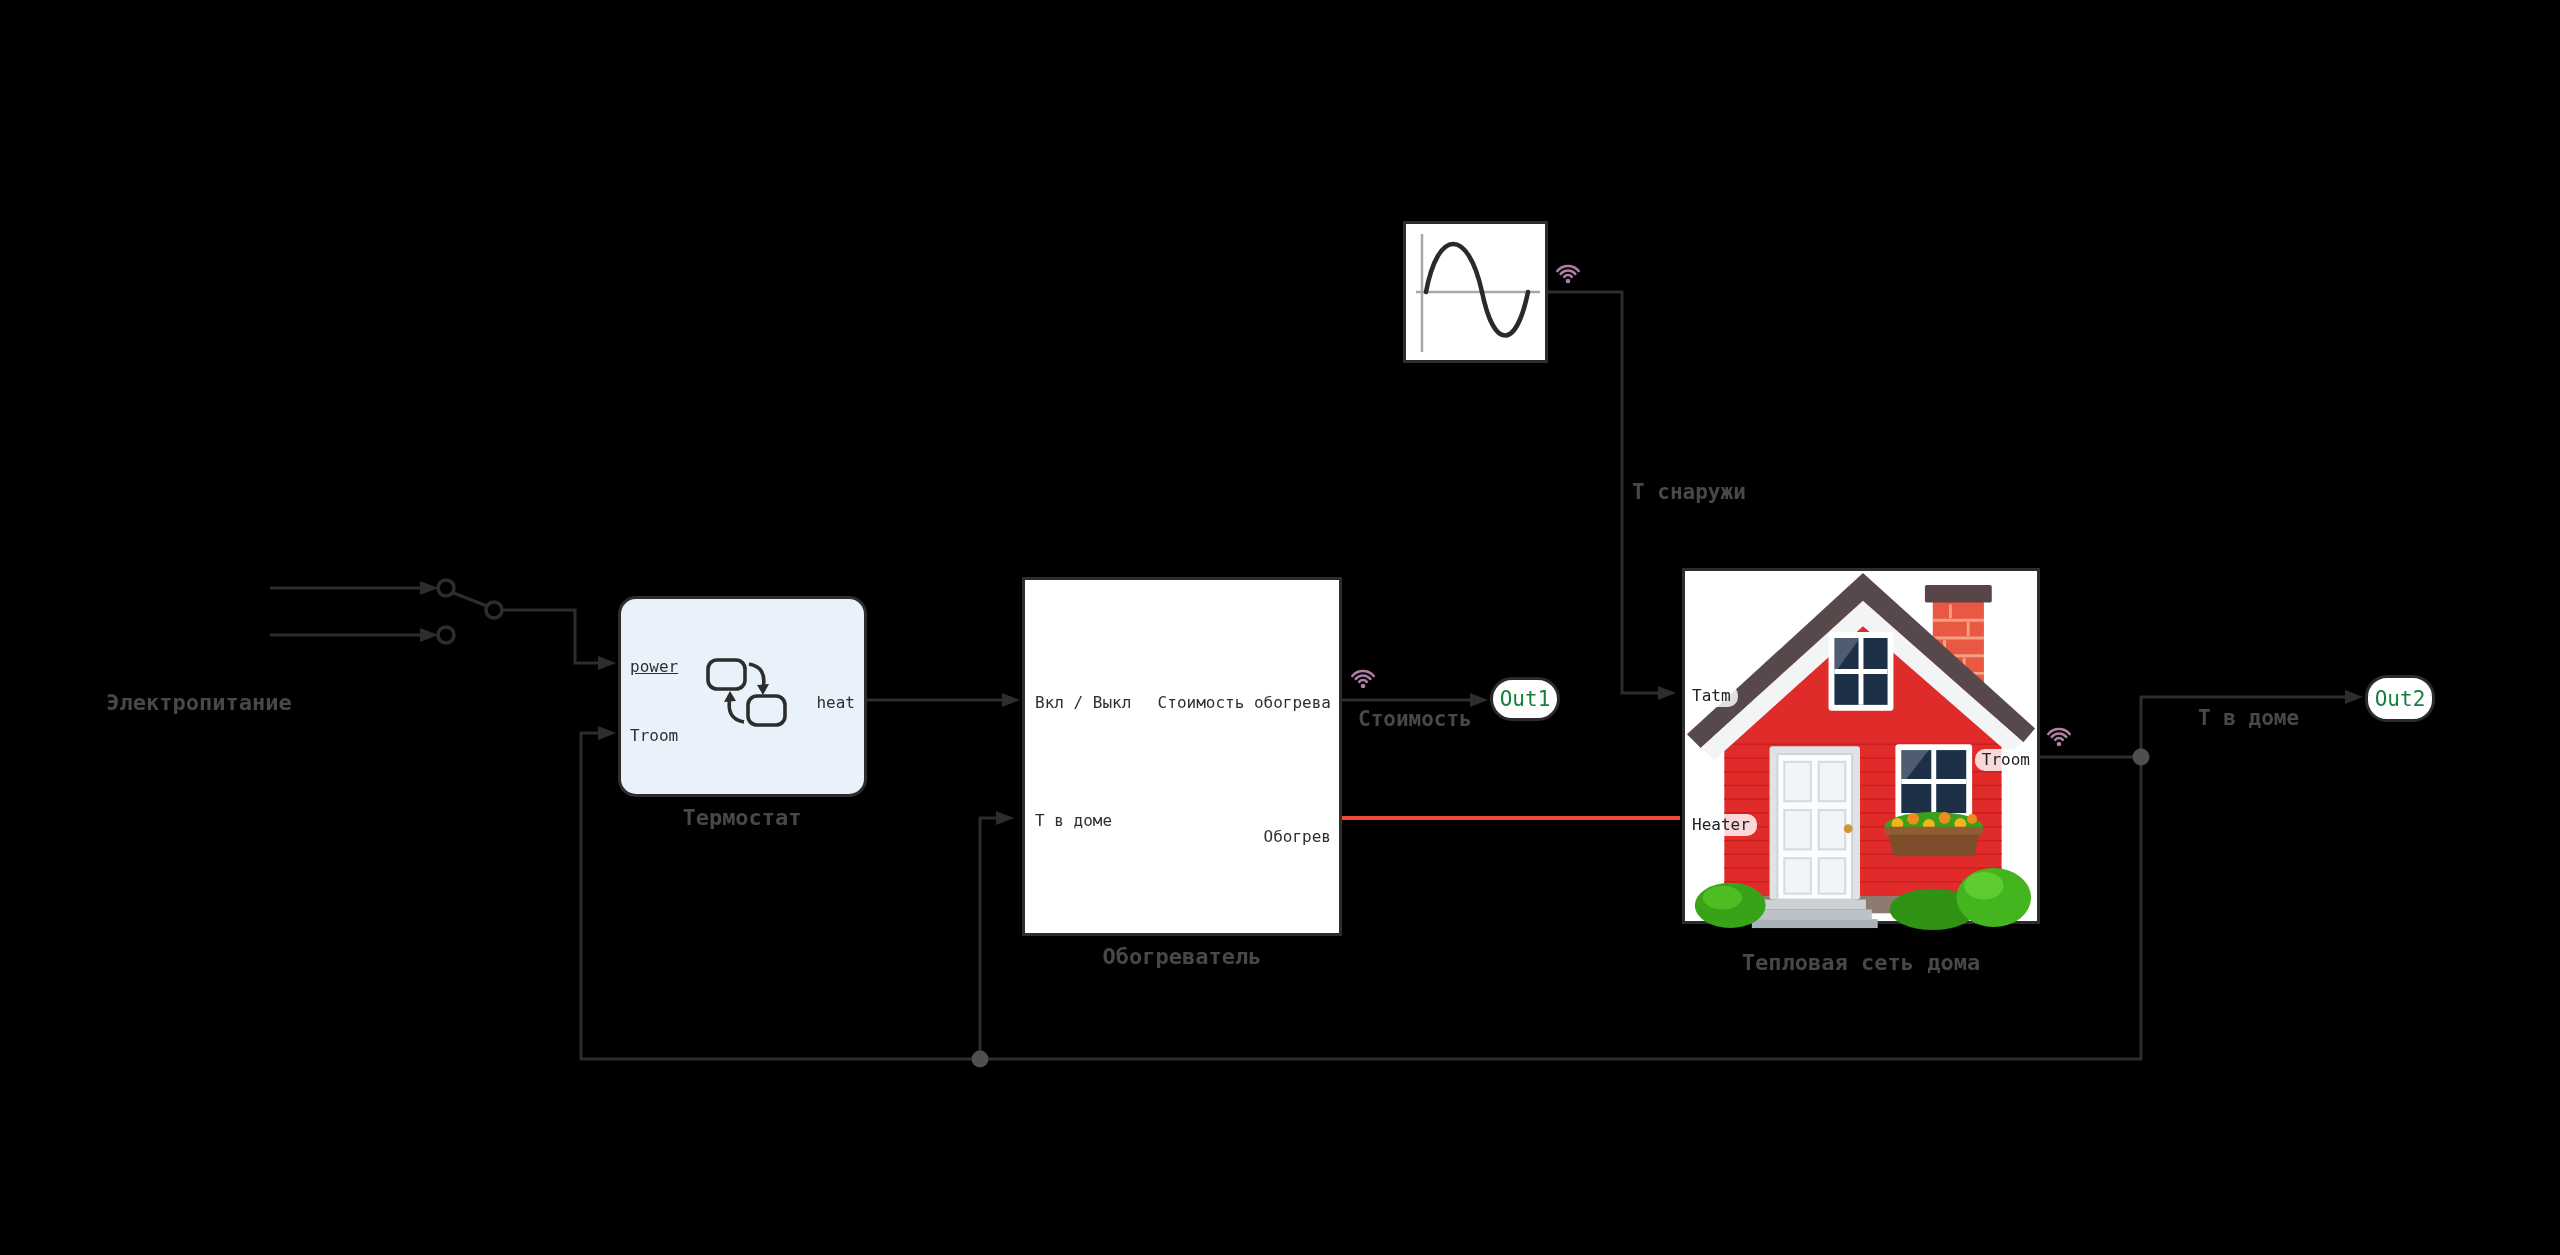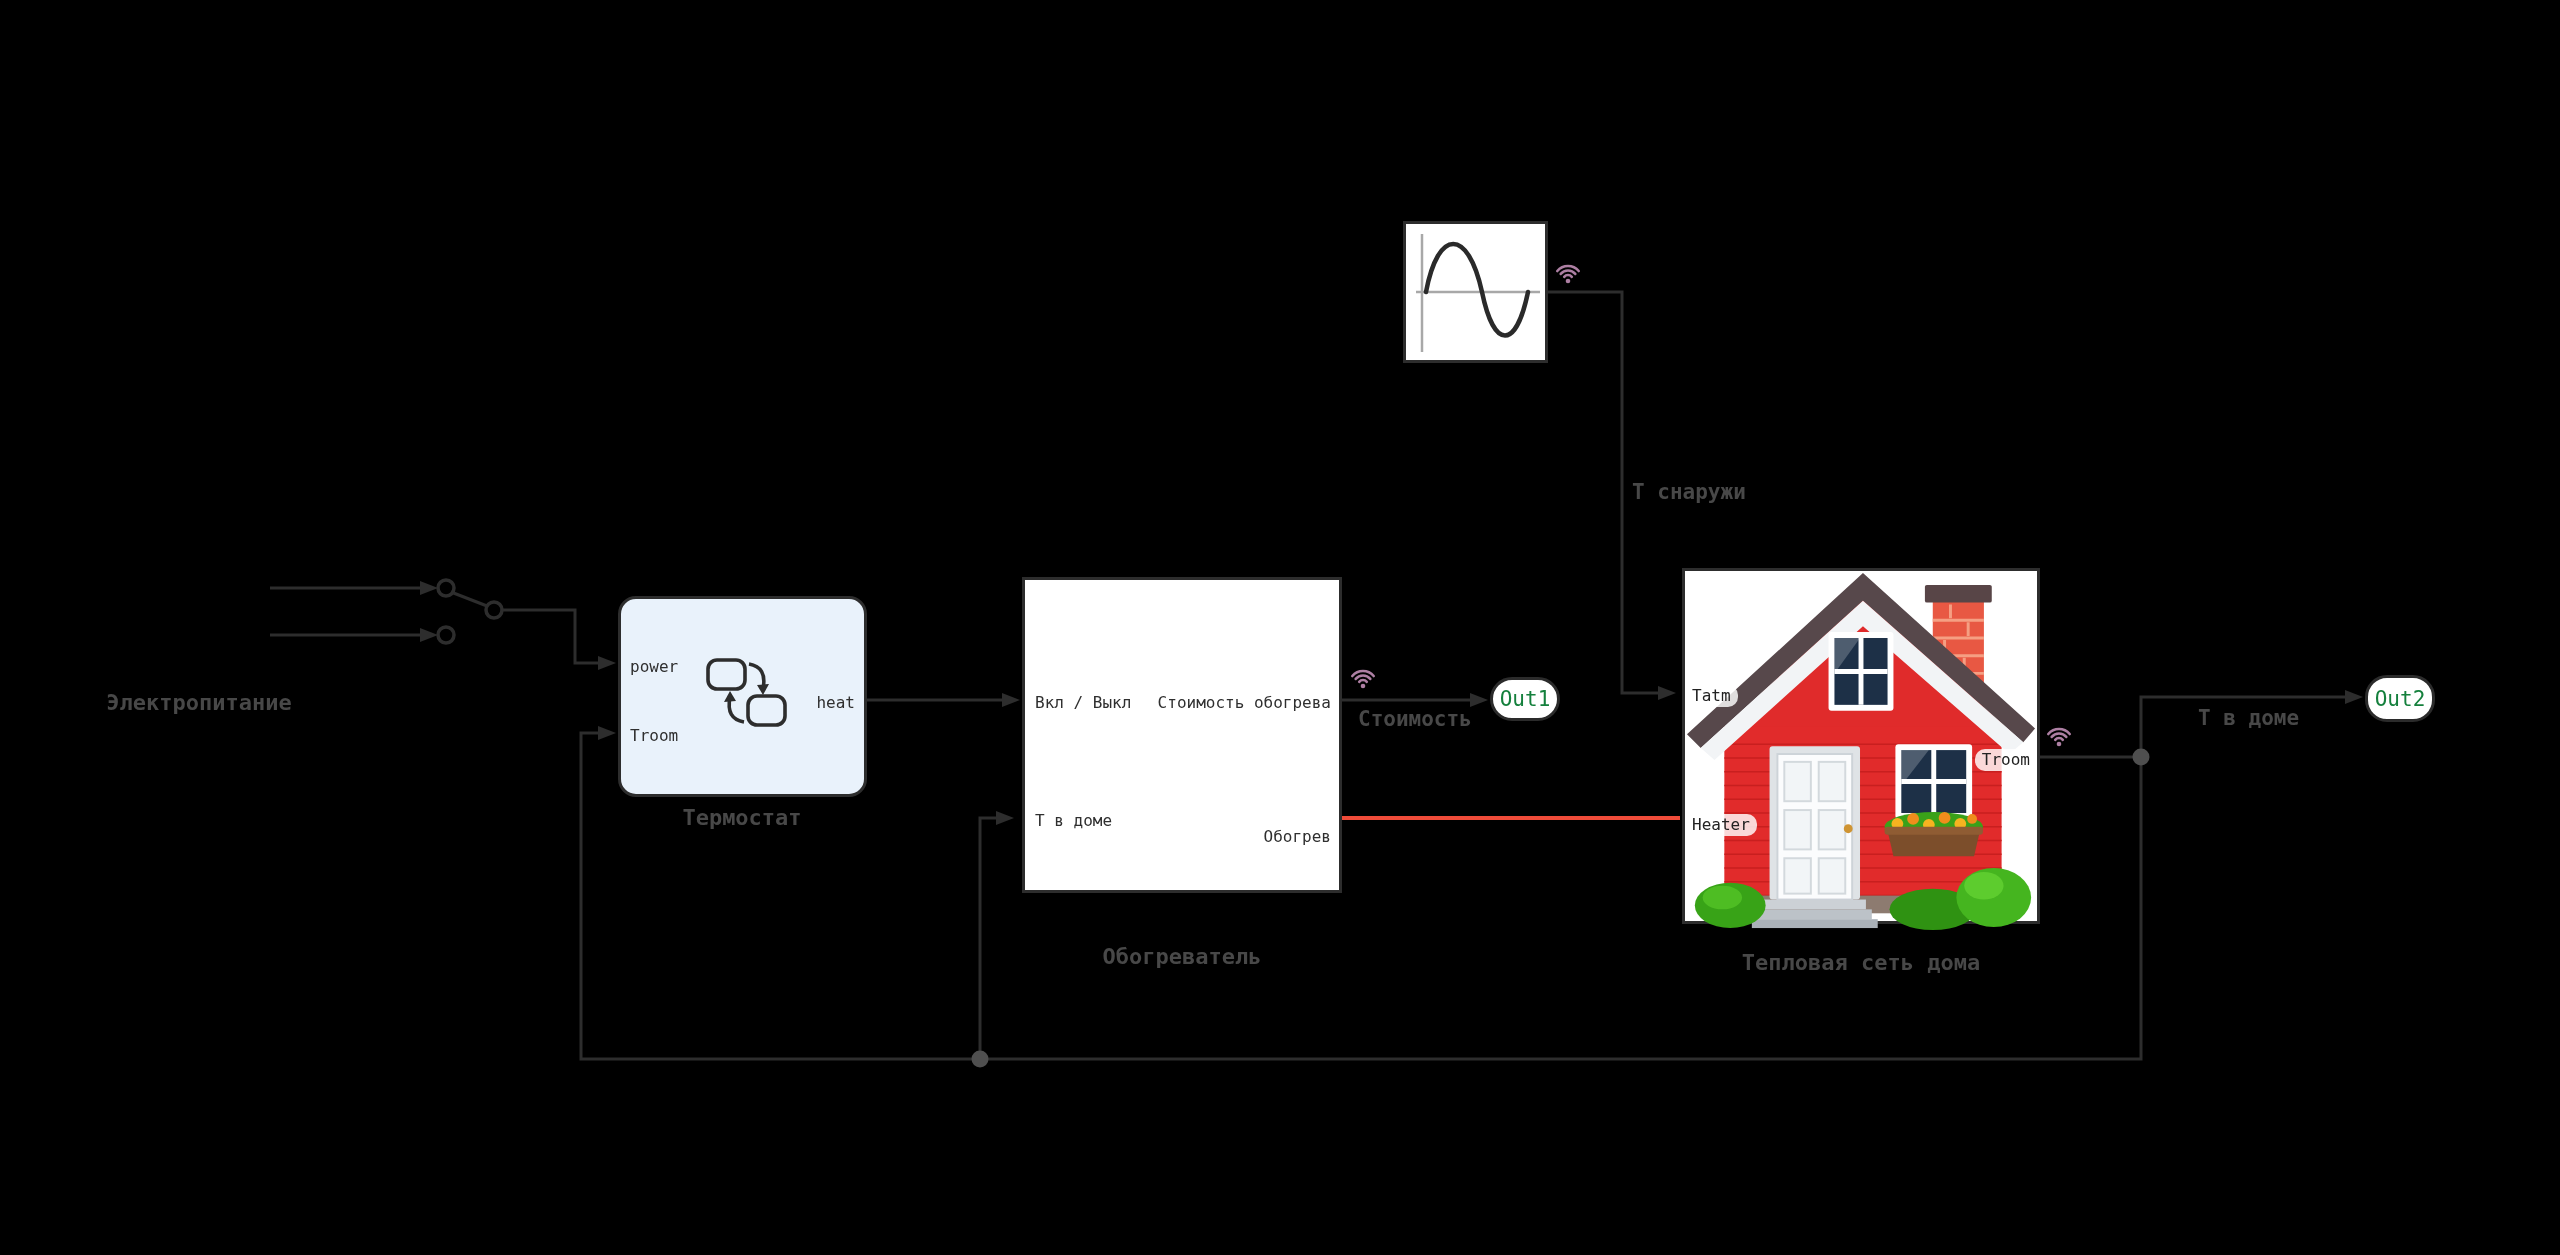--- a/index.html
+++ b/index.html
@@ -76,39 +76,39 @@
     </g>
     <g fill="#4f4f4f" stroke="none">
       <circle cx="2141" cy="757" r="8.5"></circle>
       <circle cx="980" cy="1059" r="8.5"></circle>
     </g>
   </svg>
 
   <div class="block-name" style="left:49px;top:691px;width:300px;">Электропитание</div>
 
   <div class="block thermo" style="left:618px;top:596px;width:249px;height:201px;">
-    <div class="port" style="left:9px;top:68px;">power</div>
+    <div class="port" style="left:9px;top:68px;text-decoration:underline;">power</div>
     <div class="port" style="left:9px;top:137px;">Troom</div>
     <div class="port right" style="right:9px;top:104px;">heat</div>
     <svg class="sficon" style="left:82px;top:54px;" width="86" height="84" viewBox="0 0 86 84">
       <g stroke="#2d2d2d" stroke-width="3.6" fill="none">
         <rect x="5" y="7" width="37" height="29" rx="9"></rect>
         <rect x="45" y="43" width="37" height="29" rx="9"></rect>
         <path d="M46,11 C58,13 63,21 60,36"></path>
         <path d="M41,69 C29,67 24,59 27,44"></path>
       </g>
       <g fill="#2d2d2d" stroke="none">
         <polygon points="54,32 60,42 66,31"></polygon>
         <polygon points="21,49 27,38 33,48"></polygon>
       </g>
     </svg>
   </div>
   <div class="block-name" style="left:592px;top:806px;width:300px;">Термостат</div>
 
-  <div class="block" style="left:1022px;top:577px;width:320px;height:316px;">
+  <div class="block" style="left:1022px;top:577px;width:320px;height:359px;">
     <div class="port" style="left:10px;top:123px;">Вкл / Выкл</div>
     <div class="port" style="left:10px;top:241px;">Т в доме</div>
     <div class="port right" style="right:8px;top:123px;text-align:center;">Стоимость обогрева</div>
     <div class="port right" style="right:8px;top:257px;">Обогрев</div>
   </div>
   <div class="block-name" style="left:982px;top:945px;width:400px;">Обогреватель</div>
 
   <div class="block" style="left:1403px;top:221px;width:145px;height:142px;">
     <svg class="sinesvg" style="left:0;top:0;" width="139" height="136" viewBox="0 0 139 136">
       <g stroke="#a8a8a8" stroke-width="2.5" fill="none">

